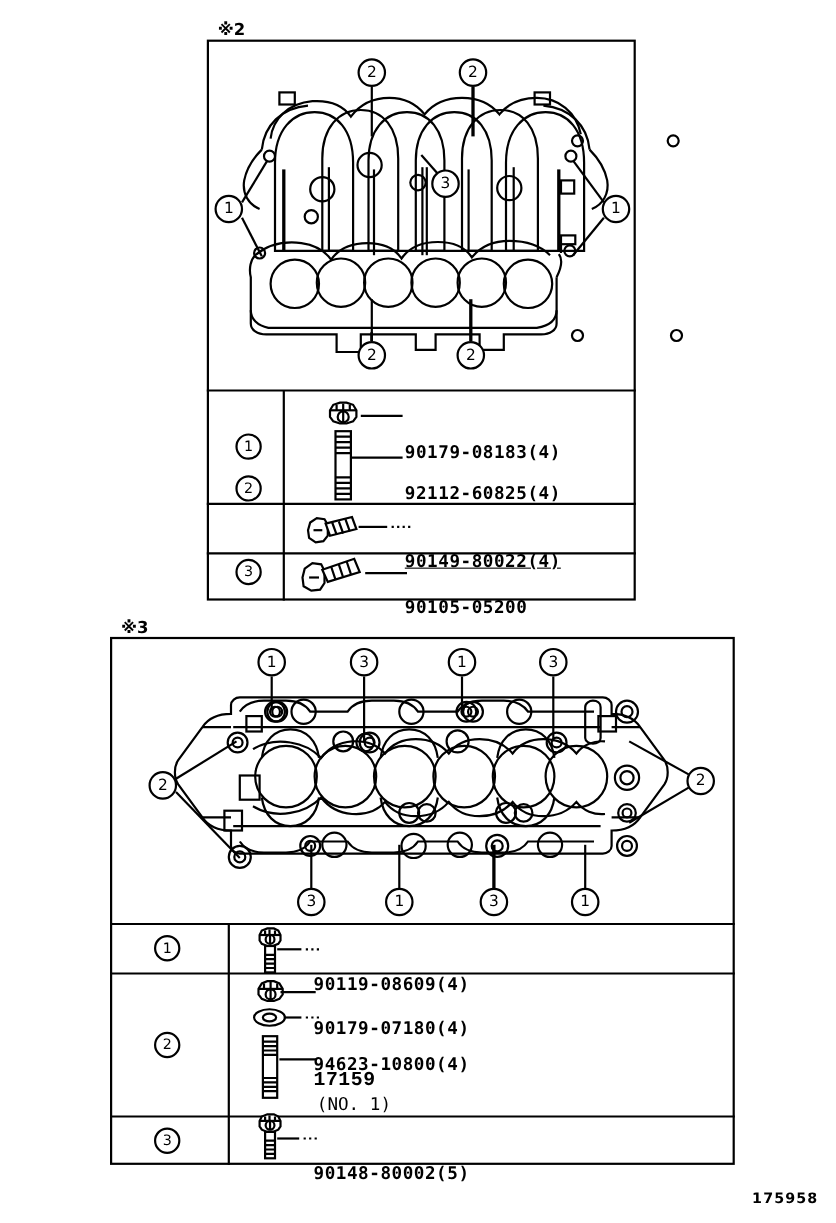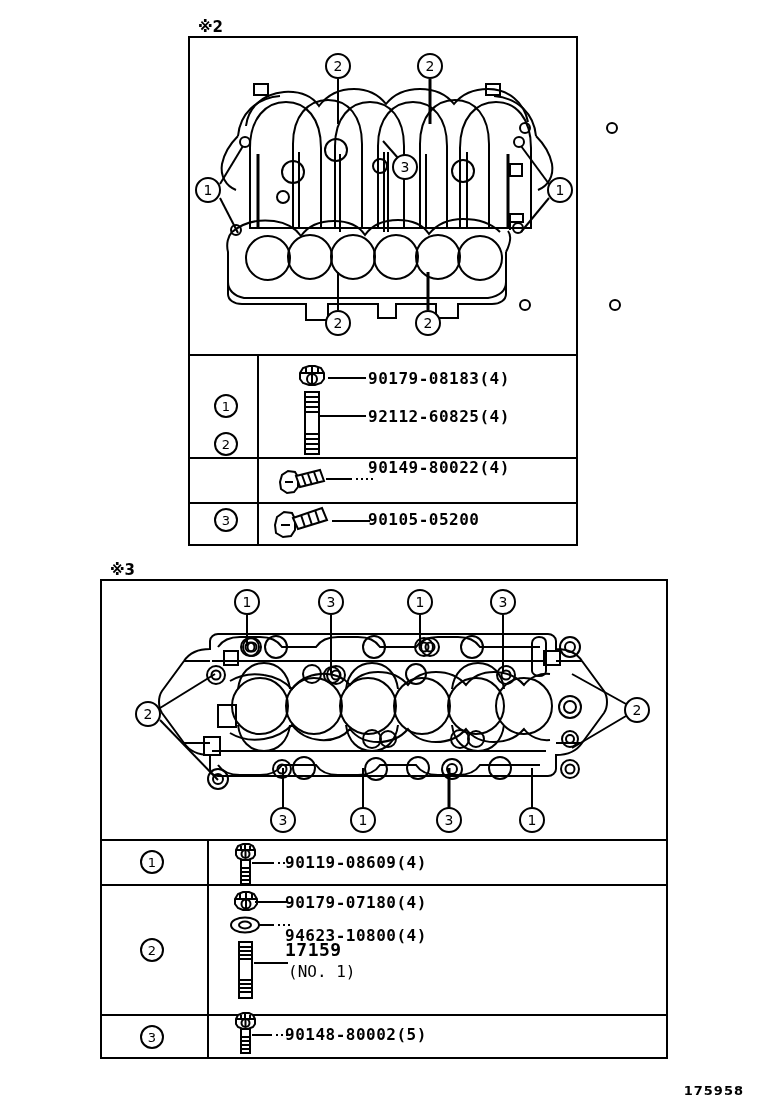--- a/index.html
+++ b/index.html
@@ -36,21 +36,21 @@
     display:flex;align-items:center;justify-content:center;
     z-index:6;
   }
   .callout.sm{width:24px;height:24px;font-size:13px;}
 
   
   .pn{
     position:absolute;
     font-family:"DejaVu Sans Mono","Liberation Mono",monospace;
     font-size:16px;font-weight:700;letter-spacing:0.5px;
-    white-space:nowrap;line-height:1;
+    white-space:nowrap;line-height:1;margin-top:32px;
   }
   .pn.big{font-size:18px;}
   .pn.sub{font-size:16px;font-weight:400;letter-spacing:0px;}
 
   .figno{
     position:absolute;right:16px;bottom:14px;
     font-family:"DejaVu Sans","Liberation Sans",sans-serif;
     font-size:13px;font-weight:700;letter-spacing:1px;
   }
   svg{display:block;overflow:visible;}
@@ -223,21 +223,21 @@
       <path d="M20,10 L44,4 L48,15 L24,21 Z" fill="#fff"></path>
       <path d="M26,9 L30,20 M32,8 L36,19 M38,6 L42,17"></path>
     </g>
   </svg>
   <svg class="abs" style="left:322px;top:470px;" width="56" height="20">
     <g class="ln" stroke-width="2">
         <line x1="4" y1="9" x2="30" y2="9"></line>
       <line x1="34" y1="9" x2="52" y2="9" stroke-dasharray="2 3"></line>
       </g>
   </svg>
-  <div class="pn" style="left:368px;top:460px;">90149-80022(4)</div>
+  <div class="pn" style="left:368px;top:470px;text-decoration:underline;">90149-80022(4)</div>
 
   <div class="callout sm" style="left:214px;top:508px;">3</div>
 
   <svg class="abs" style="left:270px;top:505px;" width="72" height="38">
     <g class="ln" stroke-width="2">
       <path d="M5,20 L7,12 L14,7 L22,8 L25,14 L25,25 L21,31 L13,32 L6,28 Z" fill="#fff"></path>
       <path d="M11,20 L20,20"></path>
       <path d="M23,13 L52,3 L57,15 L28,24 Z" fill="#fff"></path>
       <path d="M31,10 L35,22 M38,8 L42,20 M45,5 L49,17"></path>
     </g>
@@ -470,21 +470,21 @@
       <rect x="5" y="2" width="13" height="56" fill="#fff"></rect>
       <path d="M5,7 L18,7 M5,11 L18,11 M5,15 L18,15 M5,19 L18,19"></path>
       <path d="M5,40 L18,40 M5,44 L18,44 M5,48 L18,48 M5,52 L18,52"></path>
     </g>
   </svg>
   <svg class="abs" style="left:250px;top:955px;" width="42" height="16">
     <g class="ln" stroke-width="2">
         <line x1="4" y1="8" x2="38" y2="8"></line>
       </g>
   </svg>
-  <div class="pn big" style="left:285px;top:941px;">17159</div>
+  <div class="pn big" style="left:285px;top:941px;font-family:Liberation Mono, monospace;">17159</div>
   <div class="pn sub" style="left:288px;top:964px;">(NO. 1)</div>
 
   <div class="callout sm" style="left:140px;top:1025px;">3</div>
 
   <svg class="abs" style="left:232px;top:1012px;" width="30" height="46">
     <g class="ln" stroke-width="2">
       <path d="M4,7 L6,3 L11,1 L17,1 L21,3 L23,7 L23,12 L21,15 L16,17 L11,17 L6,15 L4,12 Z" fill="#fff"></path>
       <path d="M4,7 L23,7"></path>
       <path d="M9,3 L9,7 M13,2 L13,7 M18,3 L18,7"></path>
       <ellipse cx="13.5" cy="11" rx="4" ry="4" fill="#fff"></ellipse>

